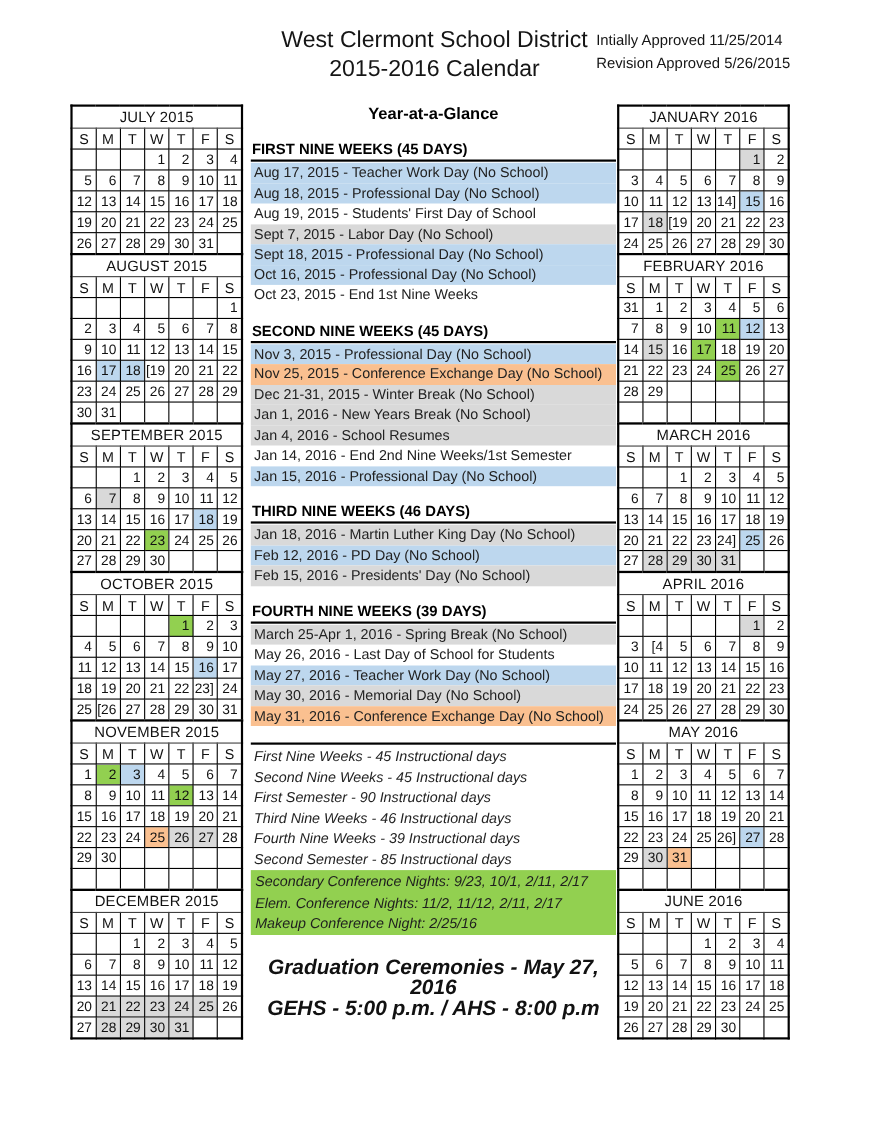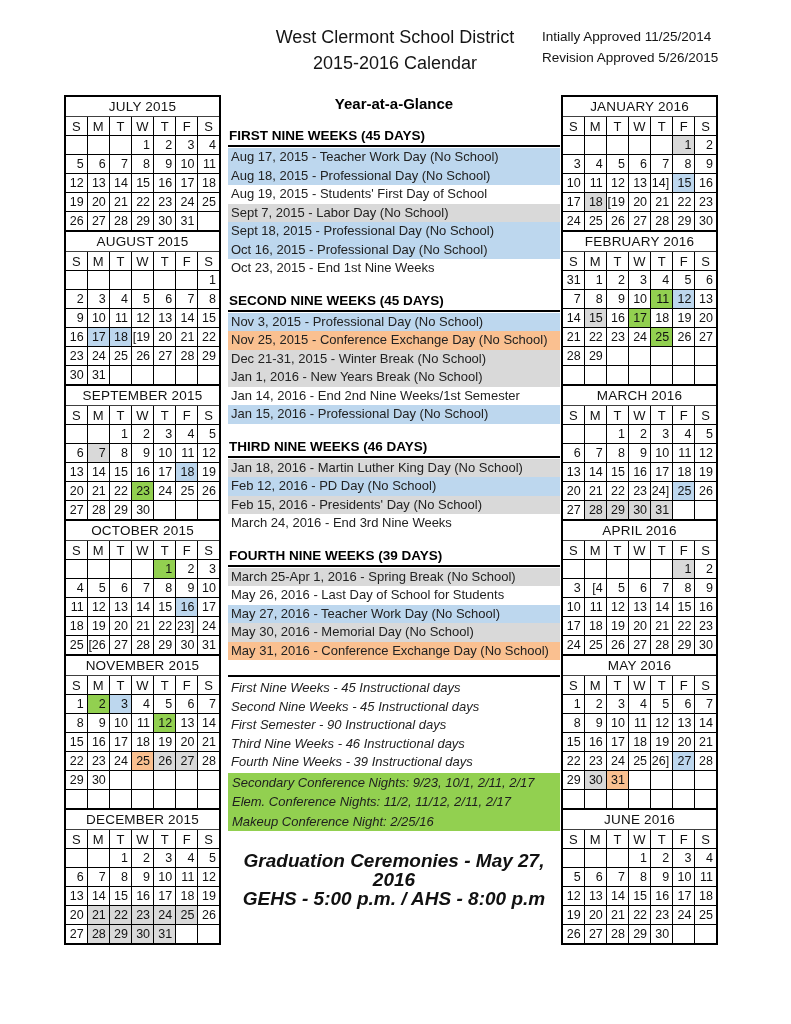--- a/index.html
+++ b/index.html
@@ -2,21 +2,21 @@
 <html><head>
 <meta charset="utf-8">
 <style>
   html,body{margin:0;padding:0;}
   body{
     width:791px;height:1024px;position:relative;background:#ffffff;
     font-family:"Liberation Sans",sans-serif;color:#1b1b1b;overflow:hidden;
   }
   
   .doc-title{position:absolute;left:230px;top:24px;width:330px;text-align:center;
-    font-size:18px;line-height:26px;color:#151515;}
+    font-size:21px;line-height:26px;color:#151515;}
   .approvals{position:absolute;left:542px;top:26px;width:240px;
     font-size:13.5px;line-height:21px;color:#151515;}
   
   .cal-col{position:absolute;top:95px;width:157px;}
   #cal-left{left:64px;}
   #cal-right{left:561px;}
   table.month{border-collapse:collapse;width:157px;table-layout:fixed;
     border:2px solid #000;margin-top:-2px;background:#fff;}
   .cal-col table.month:first-child{margin-top:0;}
   td.mtitle{height:19px;text-align:center;font-size:13.5px;letter-spacing:.2px;
@@ -840,46 +840,47 @@
         <div class="event" style="background: rgb(189, 215, 238);">Sept 18, 2015 - Professional Day (No School)</div>
         <div class="event" style="background: rgb(189, 215, 238);">Oct 16, 2015 - Professional Day (No School)</div>
         <div class="event">Oct 23, 2015 - End 1st Nine Weeks</div>
       </div>
       <div class="section">
         <div class="sec-h">SECOND NINE WEEKS (45 DAYS)</div>
         <div class="event" style="background: rgb(189, 215, 238);">Nov 3, 2015 - Professional Day (No School)</div>
         <div class="event" style="background: rgb(250, 192, 144);">Nov 25, 2015 - Conference Exchange Day (No School)</div>
         <div class="event" style="background: rgb(217, 217, 217);">Dec 21-31, 2015 - Winter Break (No School)</div>
         <div class="event" style="background: rgb(217, 217, 217);">Jan 1, 2016 - New Years Break (No School)</div>
+        <div class="event" style="background: rgb(217, 217, 217);">Jan 4, 2016 - School Resumes</div>
         <div class="event">Jan 14, 2016 - End 2nd Nine Weeks/1st Semester</div>
         <div class="event" style="background: rgb(189, 215, 238);">Jan 15, 2016 - Professional Day (No School)</div>
       </div>
       <div class="section">
         <div class="sec-h">THIRD NINE WEEKS (46 DAYS)</div>
         <div class="event" style="background: rgb(217, 217, 217);">Jan 18, 2016 - Martin Luther King Day (No School)</div>
         <div class="event" style="background: rgb(189, 215, 238);">Feb 12, 2016 - PD Day (No School)</div>
         <div class="event" style="background: rgb(217, 217, 217);">Feb 15, 2016 - Presidents' Day (No School)</div>
-        <div class="event">March 24, 2016 - End 3rd Nine Weeks</div>
       </div>
       <div class="section">
         <div class="sec-h">FOURTH NINE WEEKS (39 DAYS)</div>
         <div class="event" style="background: rgb(217, 217, 217);">March 25-Apr 1, 2016 - Spring Break (No School)</div>
         <div class="event">May 26, 2016 - Last Day of School for Students</div>
         <div class="event" style="background: rgb(189, 215, 238);">May 27, 2016 - Teacher Work Day (No School)</div>
         <div class="event" style="background: rgb(217, 217, 217);">May 30, 2016 - Memorial Day (No School)</div>
         <div class="event" style="background: rgb(250, 192, 144);">May 31, 2016 - Conference Exchange Day (No School)</div>
       </div>
     </div>
 
   <div class="summary">
       <div>First Nine Weeks - 45 Instructional days</div>
       <div>Second Nine Weeks - 45 Instructional days</div>
       <div>First Semester - 90 Instructional days</div>
       <div>Third Nine Weeks - 46 Instructional days</div>
       <div>Fourth Nine Weeks - 39 Instructional days</div>
+      <div>Second Semester - 85 Instructional days</div>
     </div>
 
   <div class="conf-block" style="background: rgb(146, 208, 80);">
       <div>Secondary Conference Nights:  9/23, 10/1, 2/11, 2/17</div>
       <div>Elem. Conference Nights: 11/2, 11/12, 2/11, 2/17</div>
       <div>Makeup Conference Night:  2/25/16</div>
     </div>
 
   <div class="footer">
     <div>Graduation Ceremonies - May 27, 2016</div>

